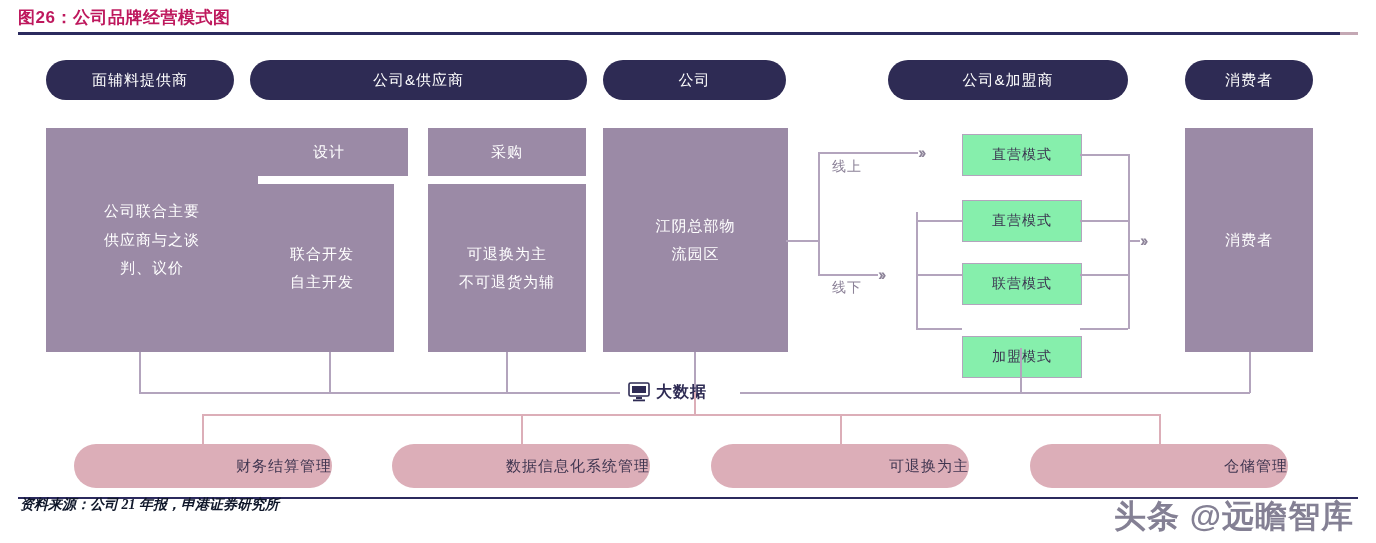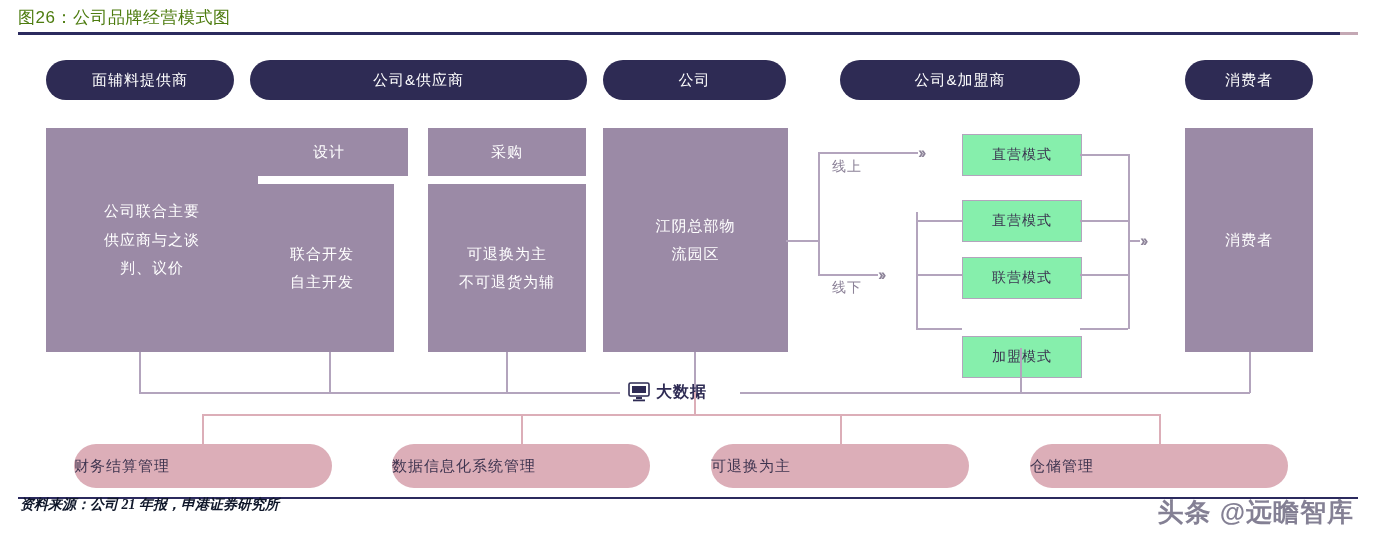--- a/index.html
+++ b/index.html
@@ -8,42 +8,42 @@
     background:#ffffff;
     font-family:"Liberation Sans","DejaVu Sans",sans-serif;
     position:relative;
     overflow:hidden;
   }
   
   #title-bar{
     position:absolute;left:18px;top:6px;width:1340px;height:30px;
   }
   #title-text{
-    font-size:17px;font-weight:normal;color:#4d7c0f;
+    font-size:17px;font-weight:bold;color:#be185d;
     letter-spacing:0.5px;white-space:nowrap;
   }
   #title-rule{
     position:absolute;left:18px;top:32px;width:1322px;height:3px;background:#2b2a5e;
   }
   #title-rule-accent{
     position:absolute;left:1340px;top:32px;width:18px;height:3px;background:#c4a8b4;
   }
   
   #footer-rule{
     position:absolute;left:18px;top:497px;width:1340px;height:2px;background:#2b2a5e;
   }
   #footer-text{
     position:absolute;left:20px;top:496px;
     font-family:"Liberation Serif","DejaVu Serif",serif;
     font-style:italic;font-weight:bold;font-size:14px;color:#0f172a;
     white-space:nowrap;
   }
   #watermark{
     position:absolute;right:22px;top:495px;
-    font-size:26px;font-weight:bold;color:#55506b;opacity:.72;
+    font-size:32px;font-weight:bold;color:#55506b;opacity:.72;
     white-space:nowrap;letter-spacing:1px;
   }
   
   .pill{
     position:absolute;height:40px;border-radius:20px;background:#2e2b54;
     color:#ffffff;font-size:15px;display:flex;align-items:center;justify-content:center;
     letter-spacing:1px;
   }
   
   .pblock{
@@ -53,21 +53,21 @@
   }
   
   .rbox{
     position:absolute;background:#86efac;border:1.5px solid #b3a4bd;
     color:#3b3550;font-size:14px;
     display:flex;align-items:center;justify-content:center;letter-spacing:1px;
   }
   
   .pink{
     position:absolute;height:44px;border-radius:24px;background:#dcaeb8;
-    color:#3f3550;font-size:15px;display:flex;align-items:center;justify-content:flex-start;
+    color:#3f3550;font-size:15px;display:flex;align-items:center;justify-content:flex-end;
     letter-spacing:1px;
   }
   
   .ln{position:absolute;background:#b3a4bd;}
   .ln.pinkline{background:#dcaeb8;}
   .hline{height:1.5px;}
   .vline{width:1.5px;}
   
   .flabel{
     position:absolute;color:#8d8399;font-size:14px;letter-spacing:1px;white-space:nowrap;
@@ -90,21 +90,21 @@
 
 <div class="pill" style="left:46px;top:60px;width:188px;">
   <span>面辅料提供商</span>
 </div>
 <div class="pill" style="left:250px;top:60px;width:337px;">
   <span>公司&amp;供应商</span>
 </div>
 <div class="pill" style="left:603px;top:60px;width:183px;">
   <span>公司</span>
 </div>
-<div class="pill" style="left:840px;top:60px;width:240px;">
+<div class="pill" style="left:888px;top:60px;width:240px;">
   <span>公司&amp;加盟商</span>
 </div>
 <div class="pill" style="left:1185px;top:60px;width:128px;">
   <span>消费者</span>
 </div>
 
 <div class="pblock" style="left:46px;top:128px;width:212px;height:224px;">
   <span style="white-space:pre-line;">公司联合主要
 供应商与之谈
 判、议价</span>
@@ -134,21 +134,21 @@
 <div class="pblock" style="left:1185px;top:128px;width:128px;height:224px;">
   <span>消费者</span>
 </div>
 
 <div class="rbox" style="left:962px;top:134px;width:118px;height:40px;">
   <span>直营模式</span>
 </div>
 <div class="rbox" style="left:962px;top:200px;width:118px;height:40px;">
   <span>直营模式</span>
 </div>
-<div class="rbox" style="left:962px;top:257px;width:118px;height:40px;">
+<div class="rbox" style="left:962px;top:263px;width:118px;height:40px;">
   <span>联营模式</span>
 </div>
 <div class="rbox" style="left:962px;top:308px;width:118px;height:40px;margin-top:28px;">
   <span>加盟模式</span>
 </div>
 
 <div class="ln hline" style="left:786px;top:240px;width:32px;"></div>
 <div class="ln vline" style="left:818px;top:152px;height:124px;"></div>
 <div class="ln hline" style="left:818px;top:152px;width:100px;"></div>
 <div class="ln hline" style="left:818px;top:274px;width:60px;"></div>

